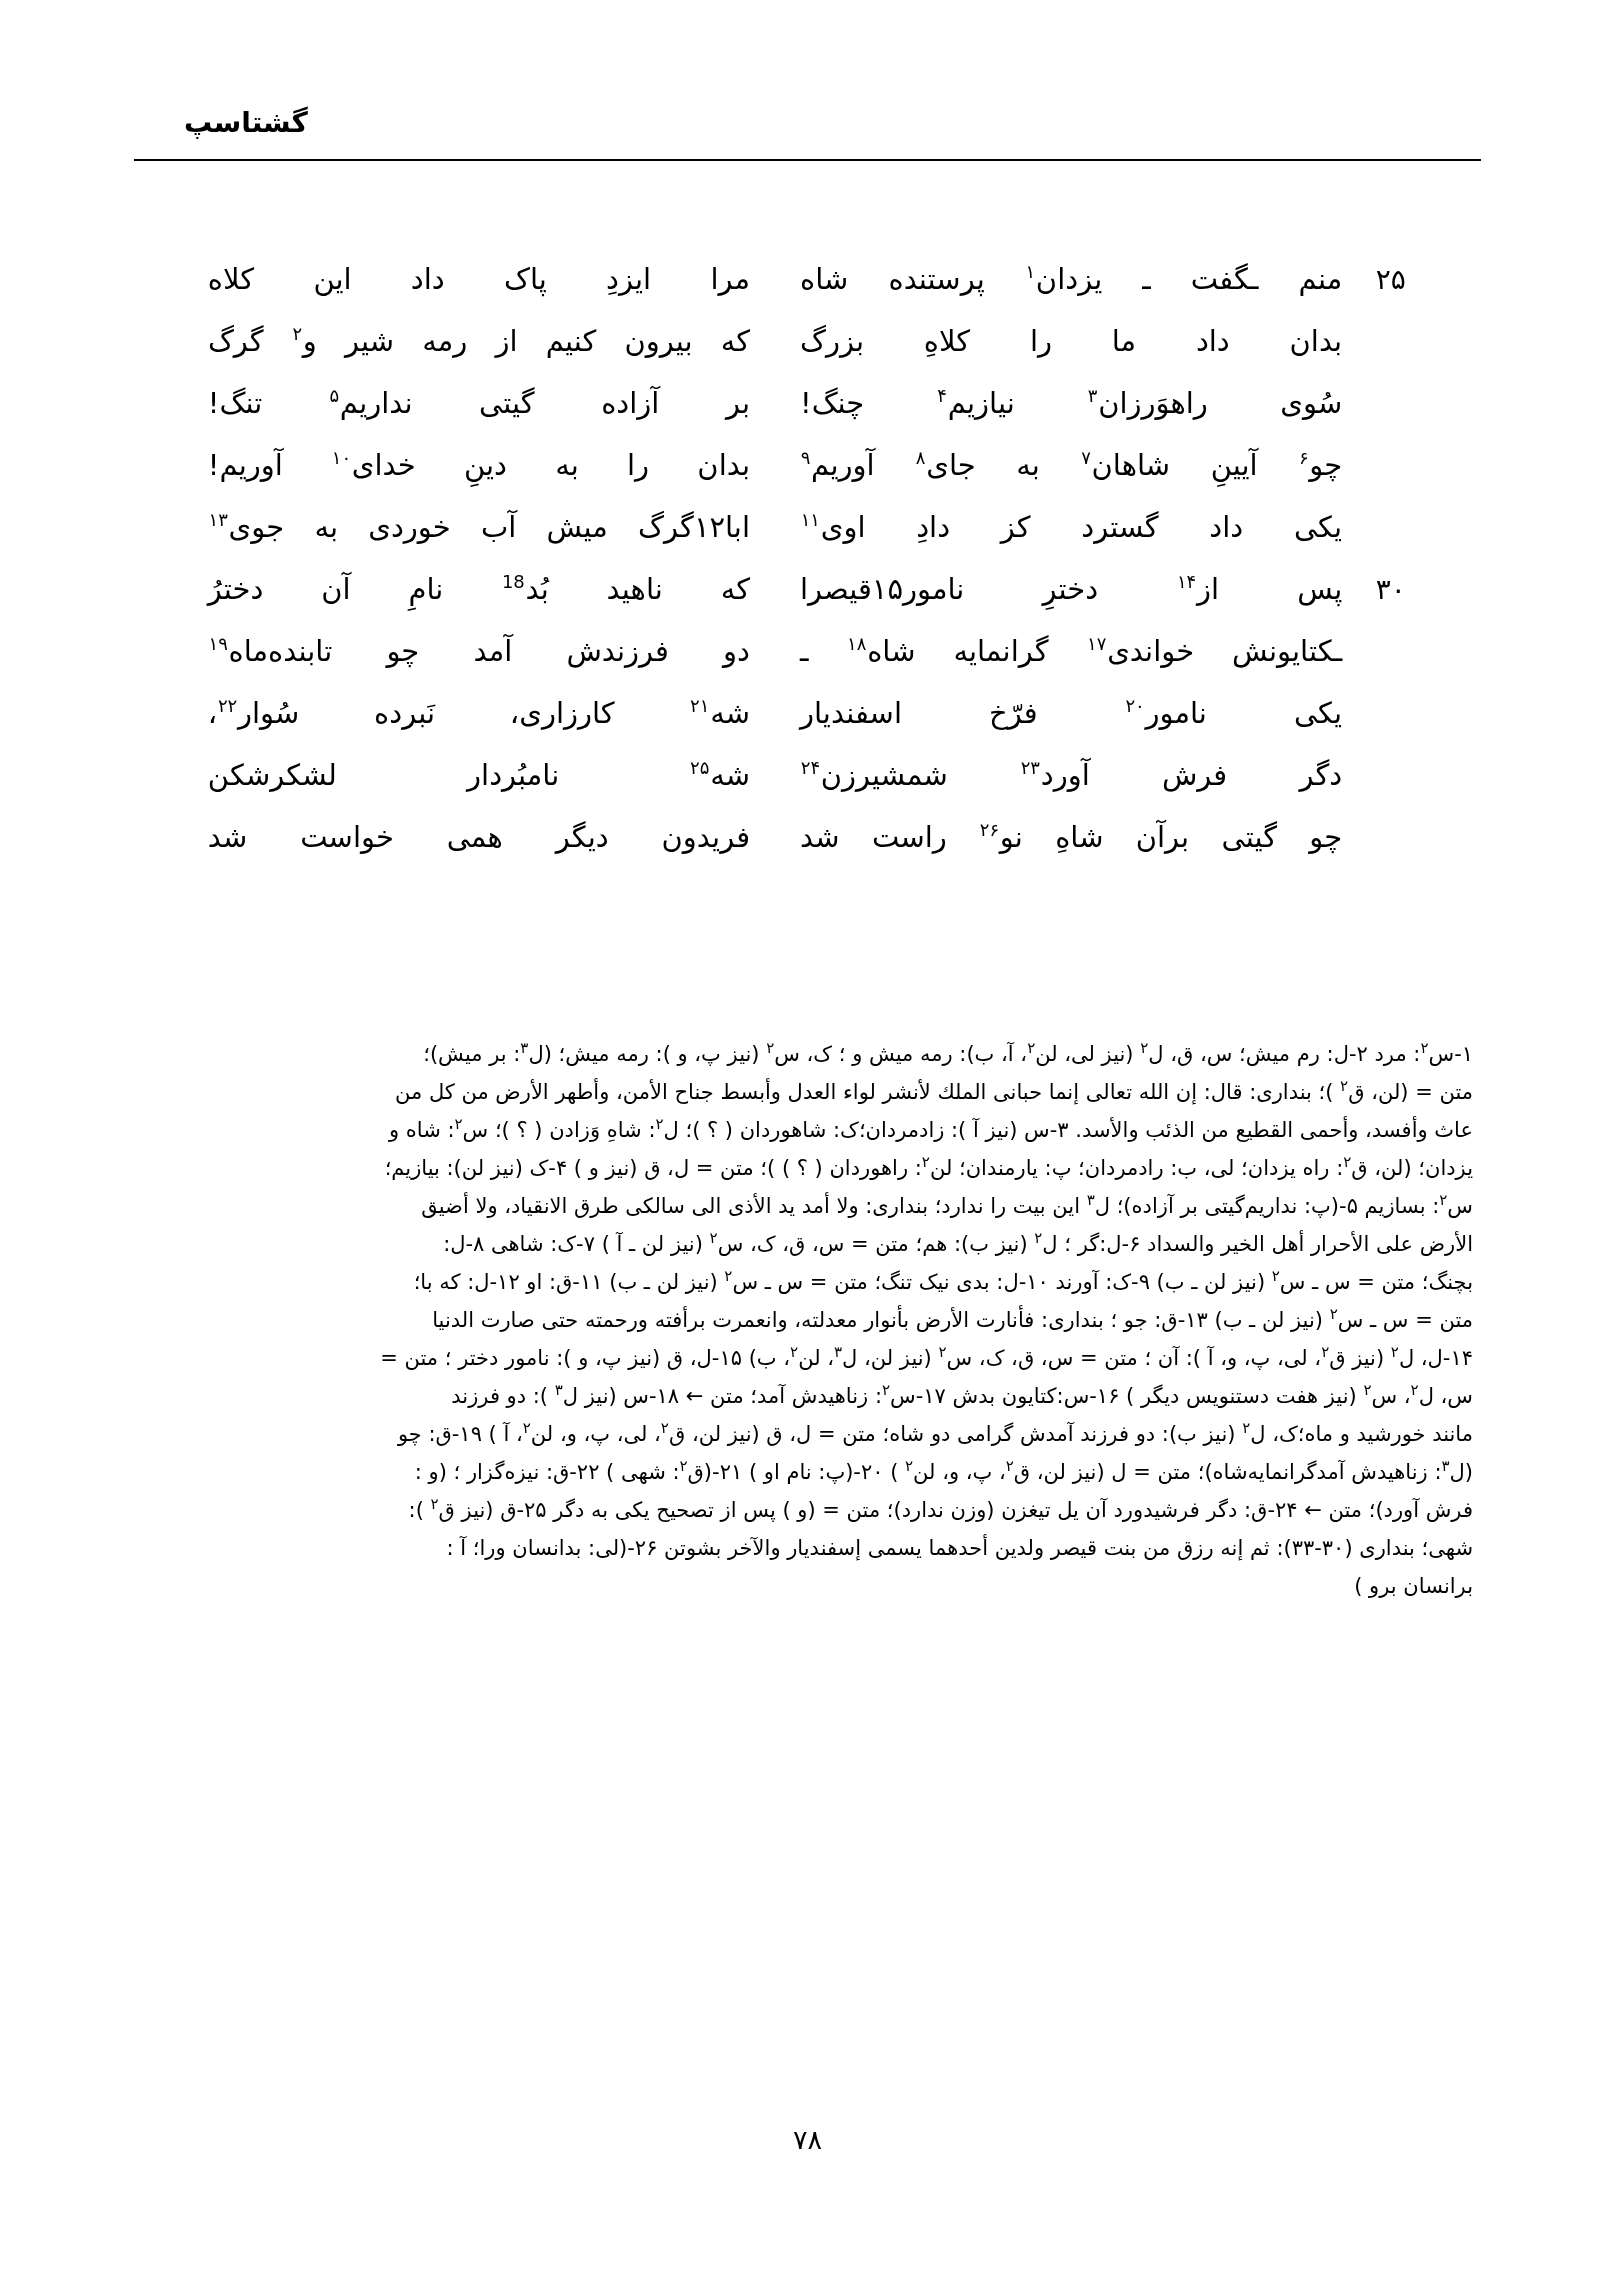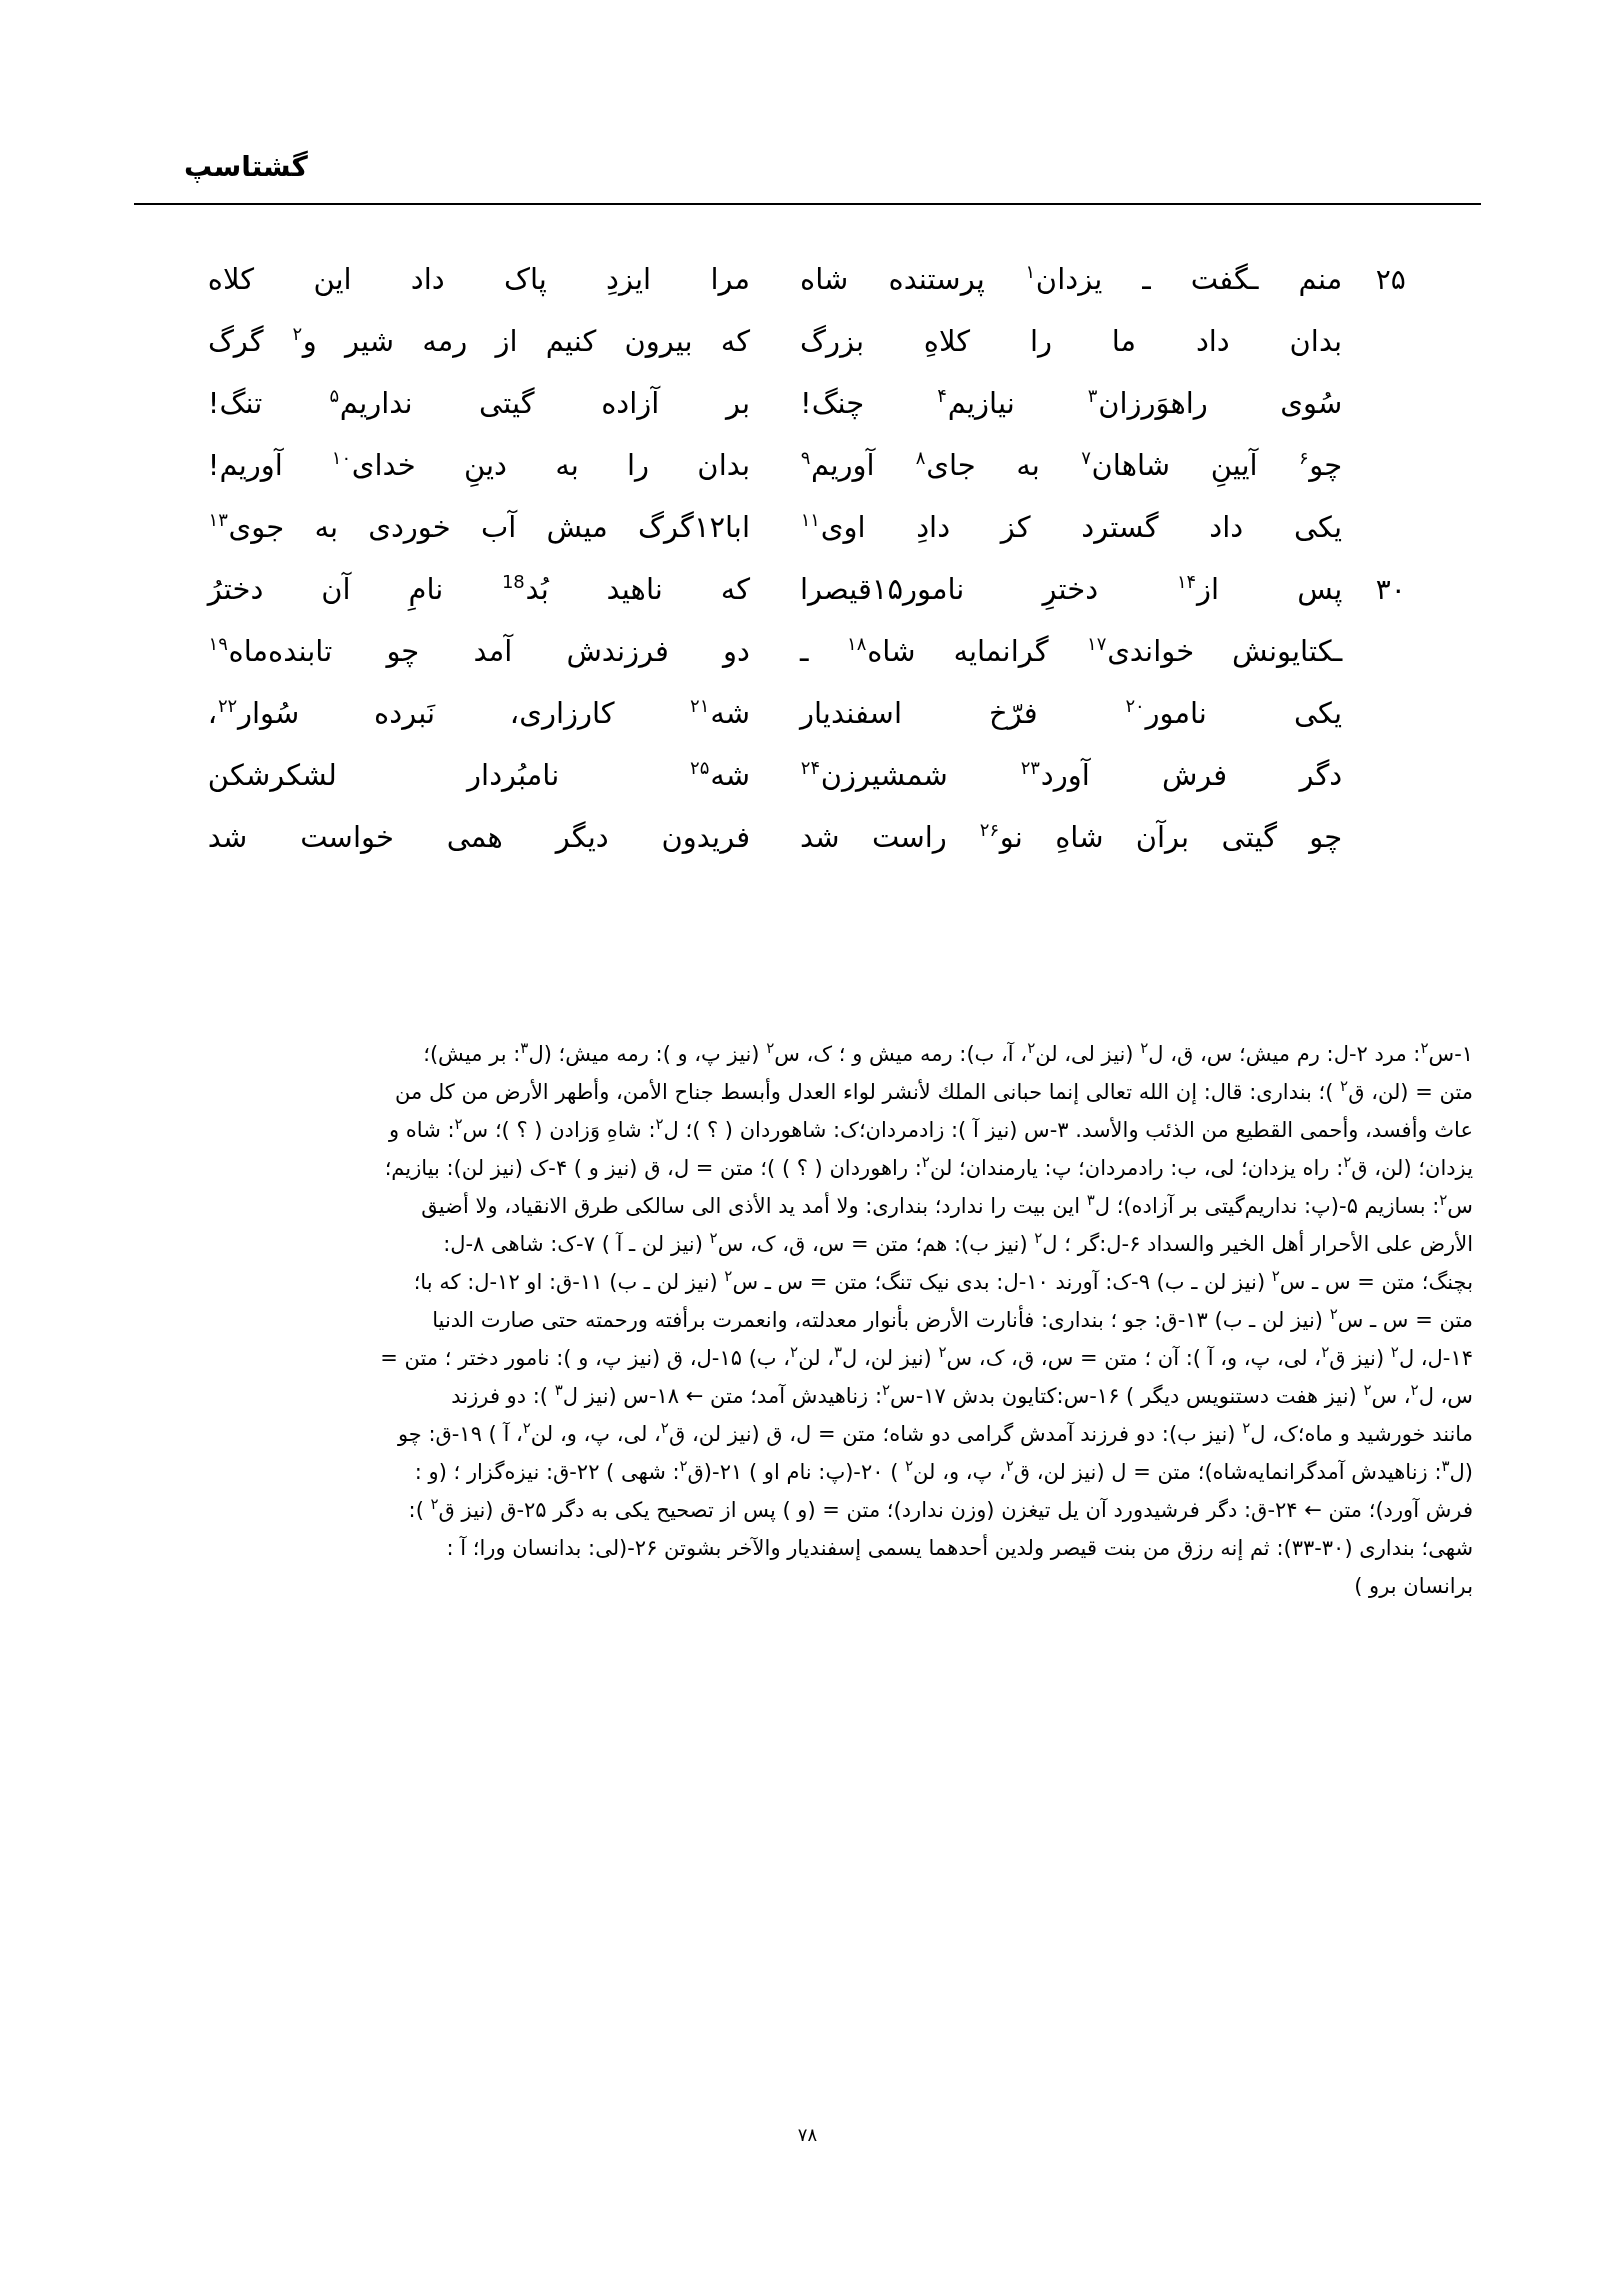--- a/index.html
+++ b/index.html
@@ -21,21 +21,20 @@
     box-sizing: border-box;
   }
 
   
   .running-head-wrap {
     position: absolute;
     top: 106px;
     right: 135px;
     left: 135px;
     height: 64px;
-    margin-top: 44px;
   }
   .running-head {
     text-align: left;
     direction: rtl;
     font-size: 28px;
     font-weight: bold;
     letter-spacing: 0.7px;
     padding-bottom: 7px;
     padding-left: 50px;
   }
@@ -112,21 +111,21 @@
     line-height: 0;
   }
 
   
   .folio {
     position: absolute;
     left: 0;
     right: 0;
     top: 2124px;
     text-align: center;
-    font-size: 18px;
+    font-size: 27px;
     direction: rtl;
   }
 </style>
 </head>
 <body>
 
 <div class="page">
 
   <div class="running-head-wrap">
     <div class="running-head">گشتاسپ</div>

